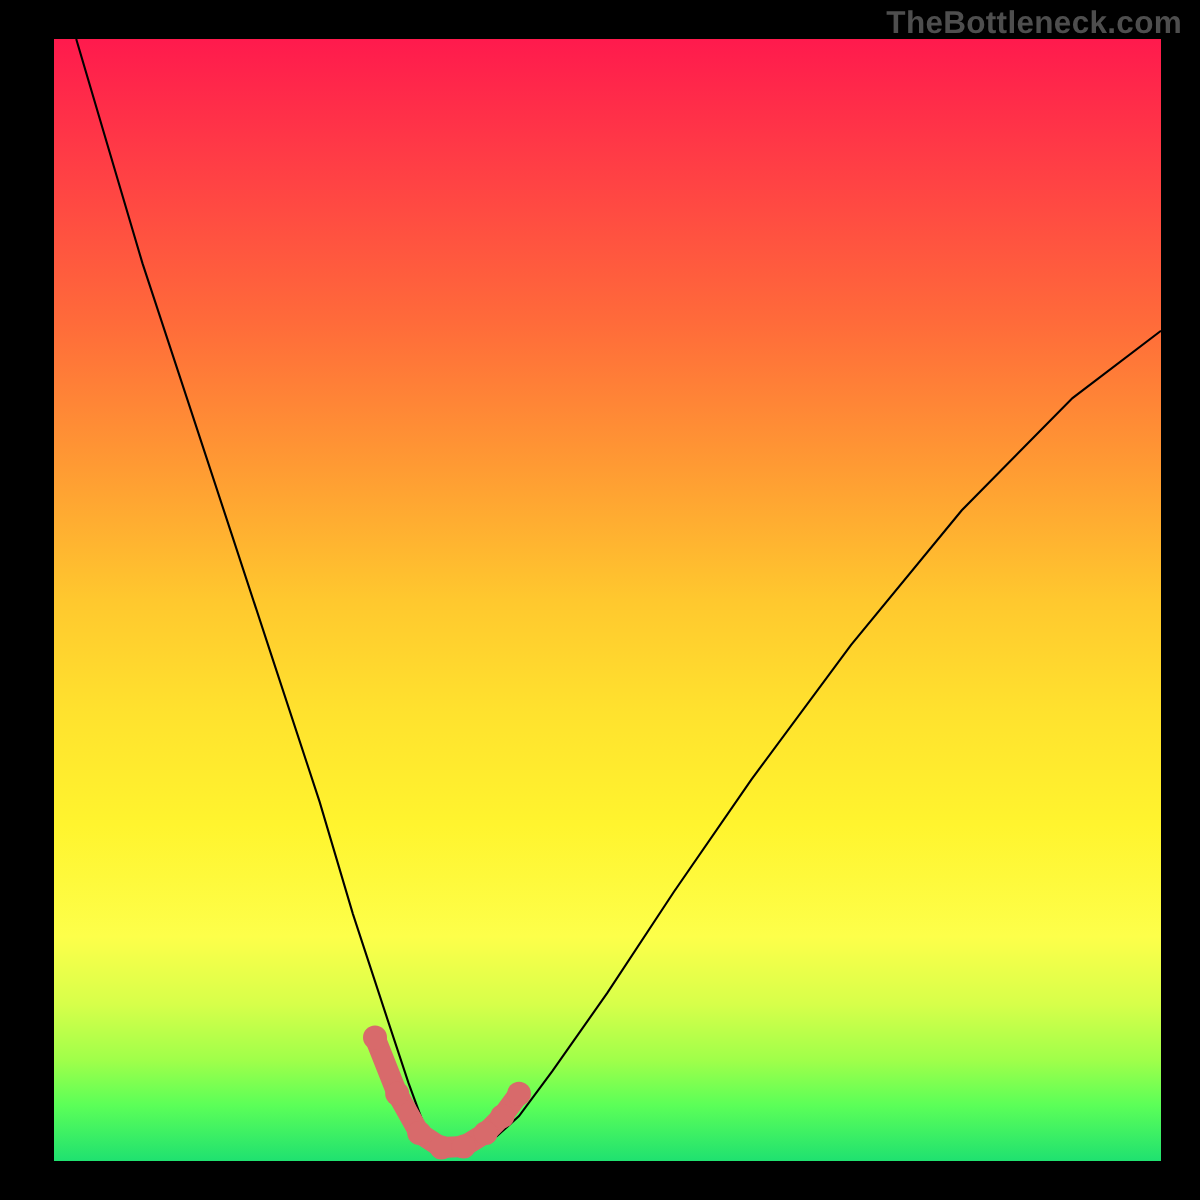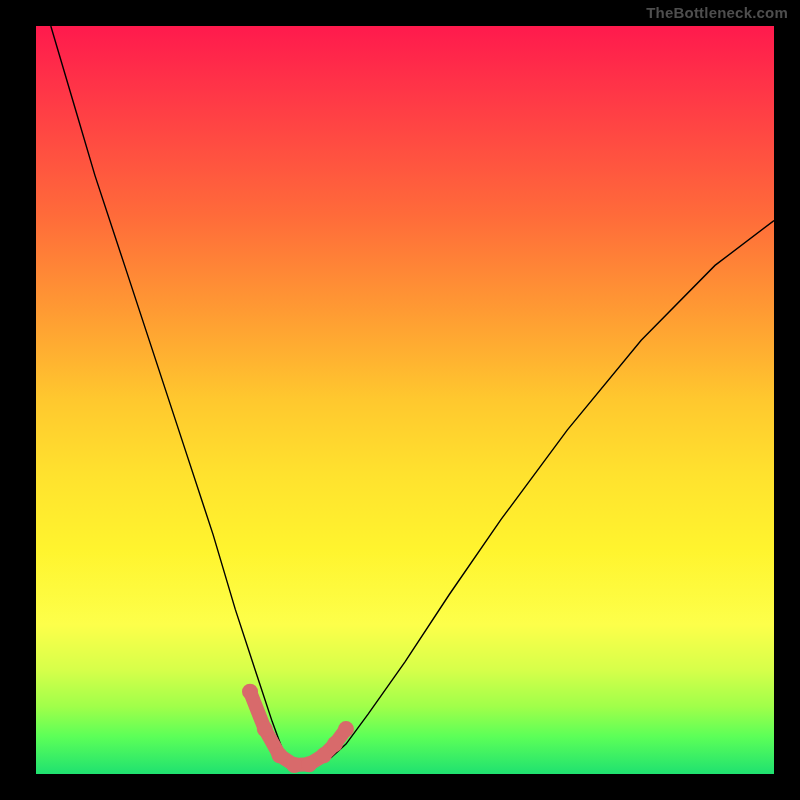--- a/index.html
+++ b/index.html
@@ -38,21 +38,21 @@
       #a0ff4a 91%,
       #5cff58 95%,
       #1fe170 100%
     );
   }
   .watermark {
     position: absolute;
     top: 4px;
     right: 12px;
     color: #4e4e4e;
-    font-size: 15px;
+    font-size: 21px;
     font-weight: 600;
     letter-spacing: 0.2px;
     user-select: none;
   }
   svg.curves {
     position: absolute;
     left: 0;
     top: 0;
     width: 738px;
     height: 748px;

